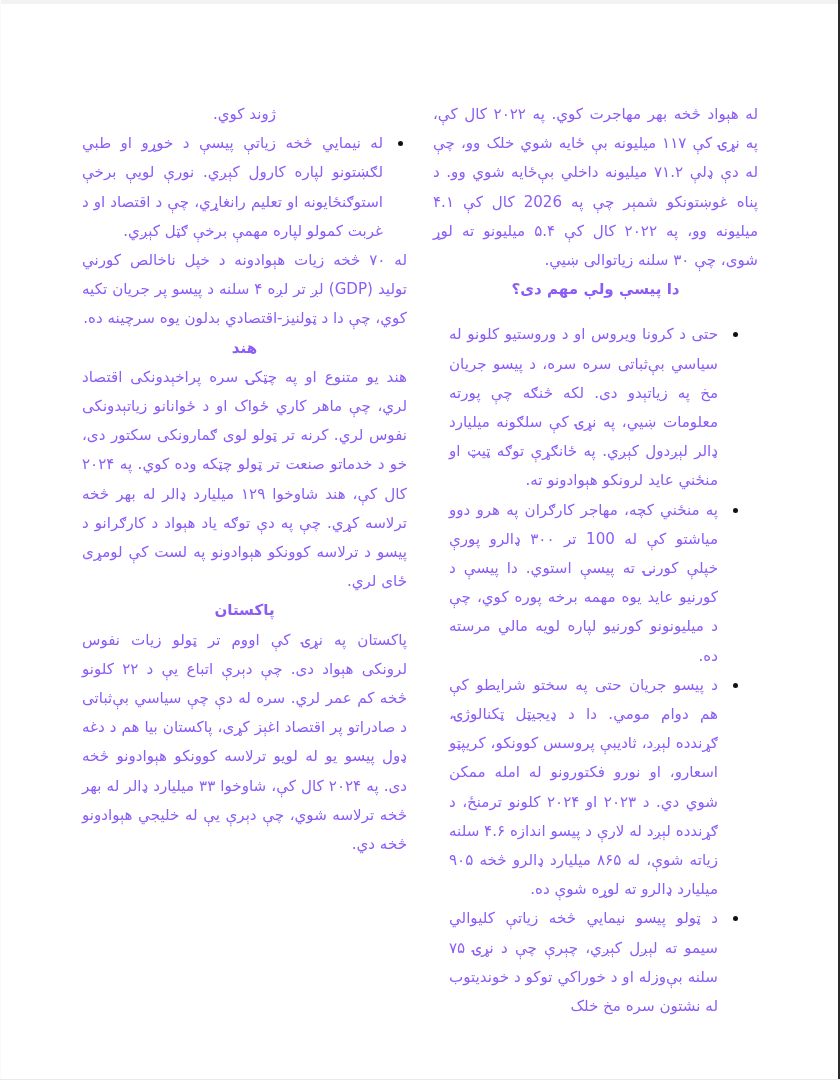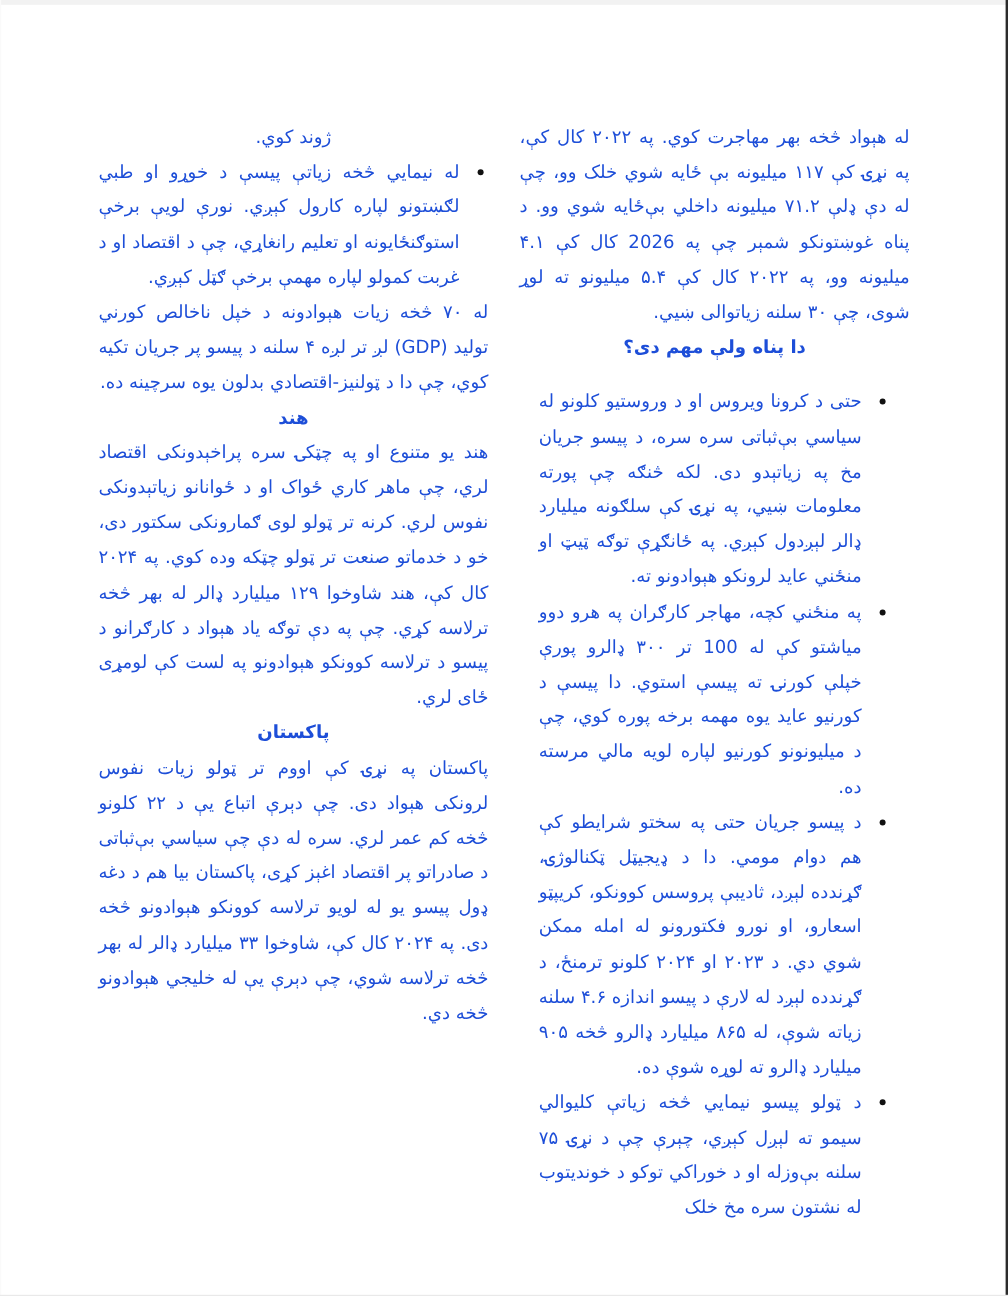--- a/index.html
+++ b/index.html
@@ -62,21 +62,21 @@
   .column {
     flex: 1 1 0;
     min-width: 0;
     direction: rtl;
     text-align: justify;
     text-align-last: right;
   }
 
   p, .heading, .bullet {
     margin: 0;
-    color: #1d4ed8;
+    color: #8b5cf6;
     font-size: 15.1px;
     line-height: 29.2px;
     font-family: "DejaVu Sans", sans-serif;
     direction: rtl;
     unicode-bidi: isolate;
   }
 
   p.para {
     text-align: justify;
     text-align-last: right;
@@ -123,21 +123,21 @@
   <div class="scan-left-edge"></div>
   <div class="scan-right-rule"></div>
   <div class="scan-bottom-rule"></div>
 
   <div class="content">
 
     <div class="column">
 
       <p class="para">له هېواد څخه بهر مهاجرت کوي. په ۲۰۲۲ کال کې، په نړۍ کې ۱۱۷ میلیونه بې ځایه شوي خلک وو، چې له دې ډلې ۷۱.۲ میلیونه داخلي بې‌ځایه شوي وو. د پناه غوښتونکو شمېر چې په 2026 کال کې ۴.۱ میلیونه وو، په ۲۰۲۲ کال کې ۵.۴ میلیونو ته لوړ شوی، چې ۳۰ سلنه زیاتوالی ښیي.</p>
 
-      <p class="heading">دا پناه ولې مهم دی؟</p>
+      <p class="heading">دا پیسې ولې مهم دی؟</p>
 
       <div class="bullet-list">
         <p class="bullet">حتی د کرونا ویروس او د وروستیو کلونو له سیاسي بې‌ثباتی سره سره، د پیسو جریان مخ په زیاتېدو دی. لکه څنګه چې پورته معلومات ښیي، په نړۍ کې سلګونه میلیارد ډالر لېږدول کېږي. په ځانګړې توګه ټیټ او منځني عاید لرونکو هېوادونو ته.</p>
         <p class="bullet">په منځني کچه، مهاجر کارګران په هرو دوو میاشتو کې له 100 تر ۳۰۰ ډالرو پورې خپلې کورنۍ ته پیسې استوي. دا پیسې د کورنیو عاید یوه مهمه برخه پوره کوي، چې د میلیونونو کورنیو لپاره لویه مالي مرسته ده.</p>
         <p class="bullet">د پیسو جریان حتی په سختو شرایطو کې هم دوام مومي. دا د ډیجیټل ټکنالوژۍ، ګړندده لېږد، ثادیبې پروسس کوونکو، کریپټو اسعارو، او نورو فکتورونو له امله ممکن شوي دي. د ۲۰۲۳ او ۲۰۲۴ کلونو ترمنځ، د ګړندده لېږد له لارې د پیسو اندازه ۴.۶ سلنه زیاته شوې، له ۸۶۵ میلیارد ډالرو څخه ۹۰۵ میلیارد ډالرو ته لوړه شوې ده.</p>
         <p class="bullet">د ټولو پیسو نیمایي څخه زیاتې کلیوالي سیمو ته لېږل کېږي، چېرې چې د نړۍ ۷۵ سلنه بې‌وزله او د خوراکي توکو د خوندیتوب له نشتون سره مخ خلک</p>
       </div>
 
     </div>
 

